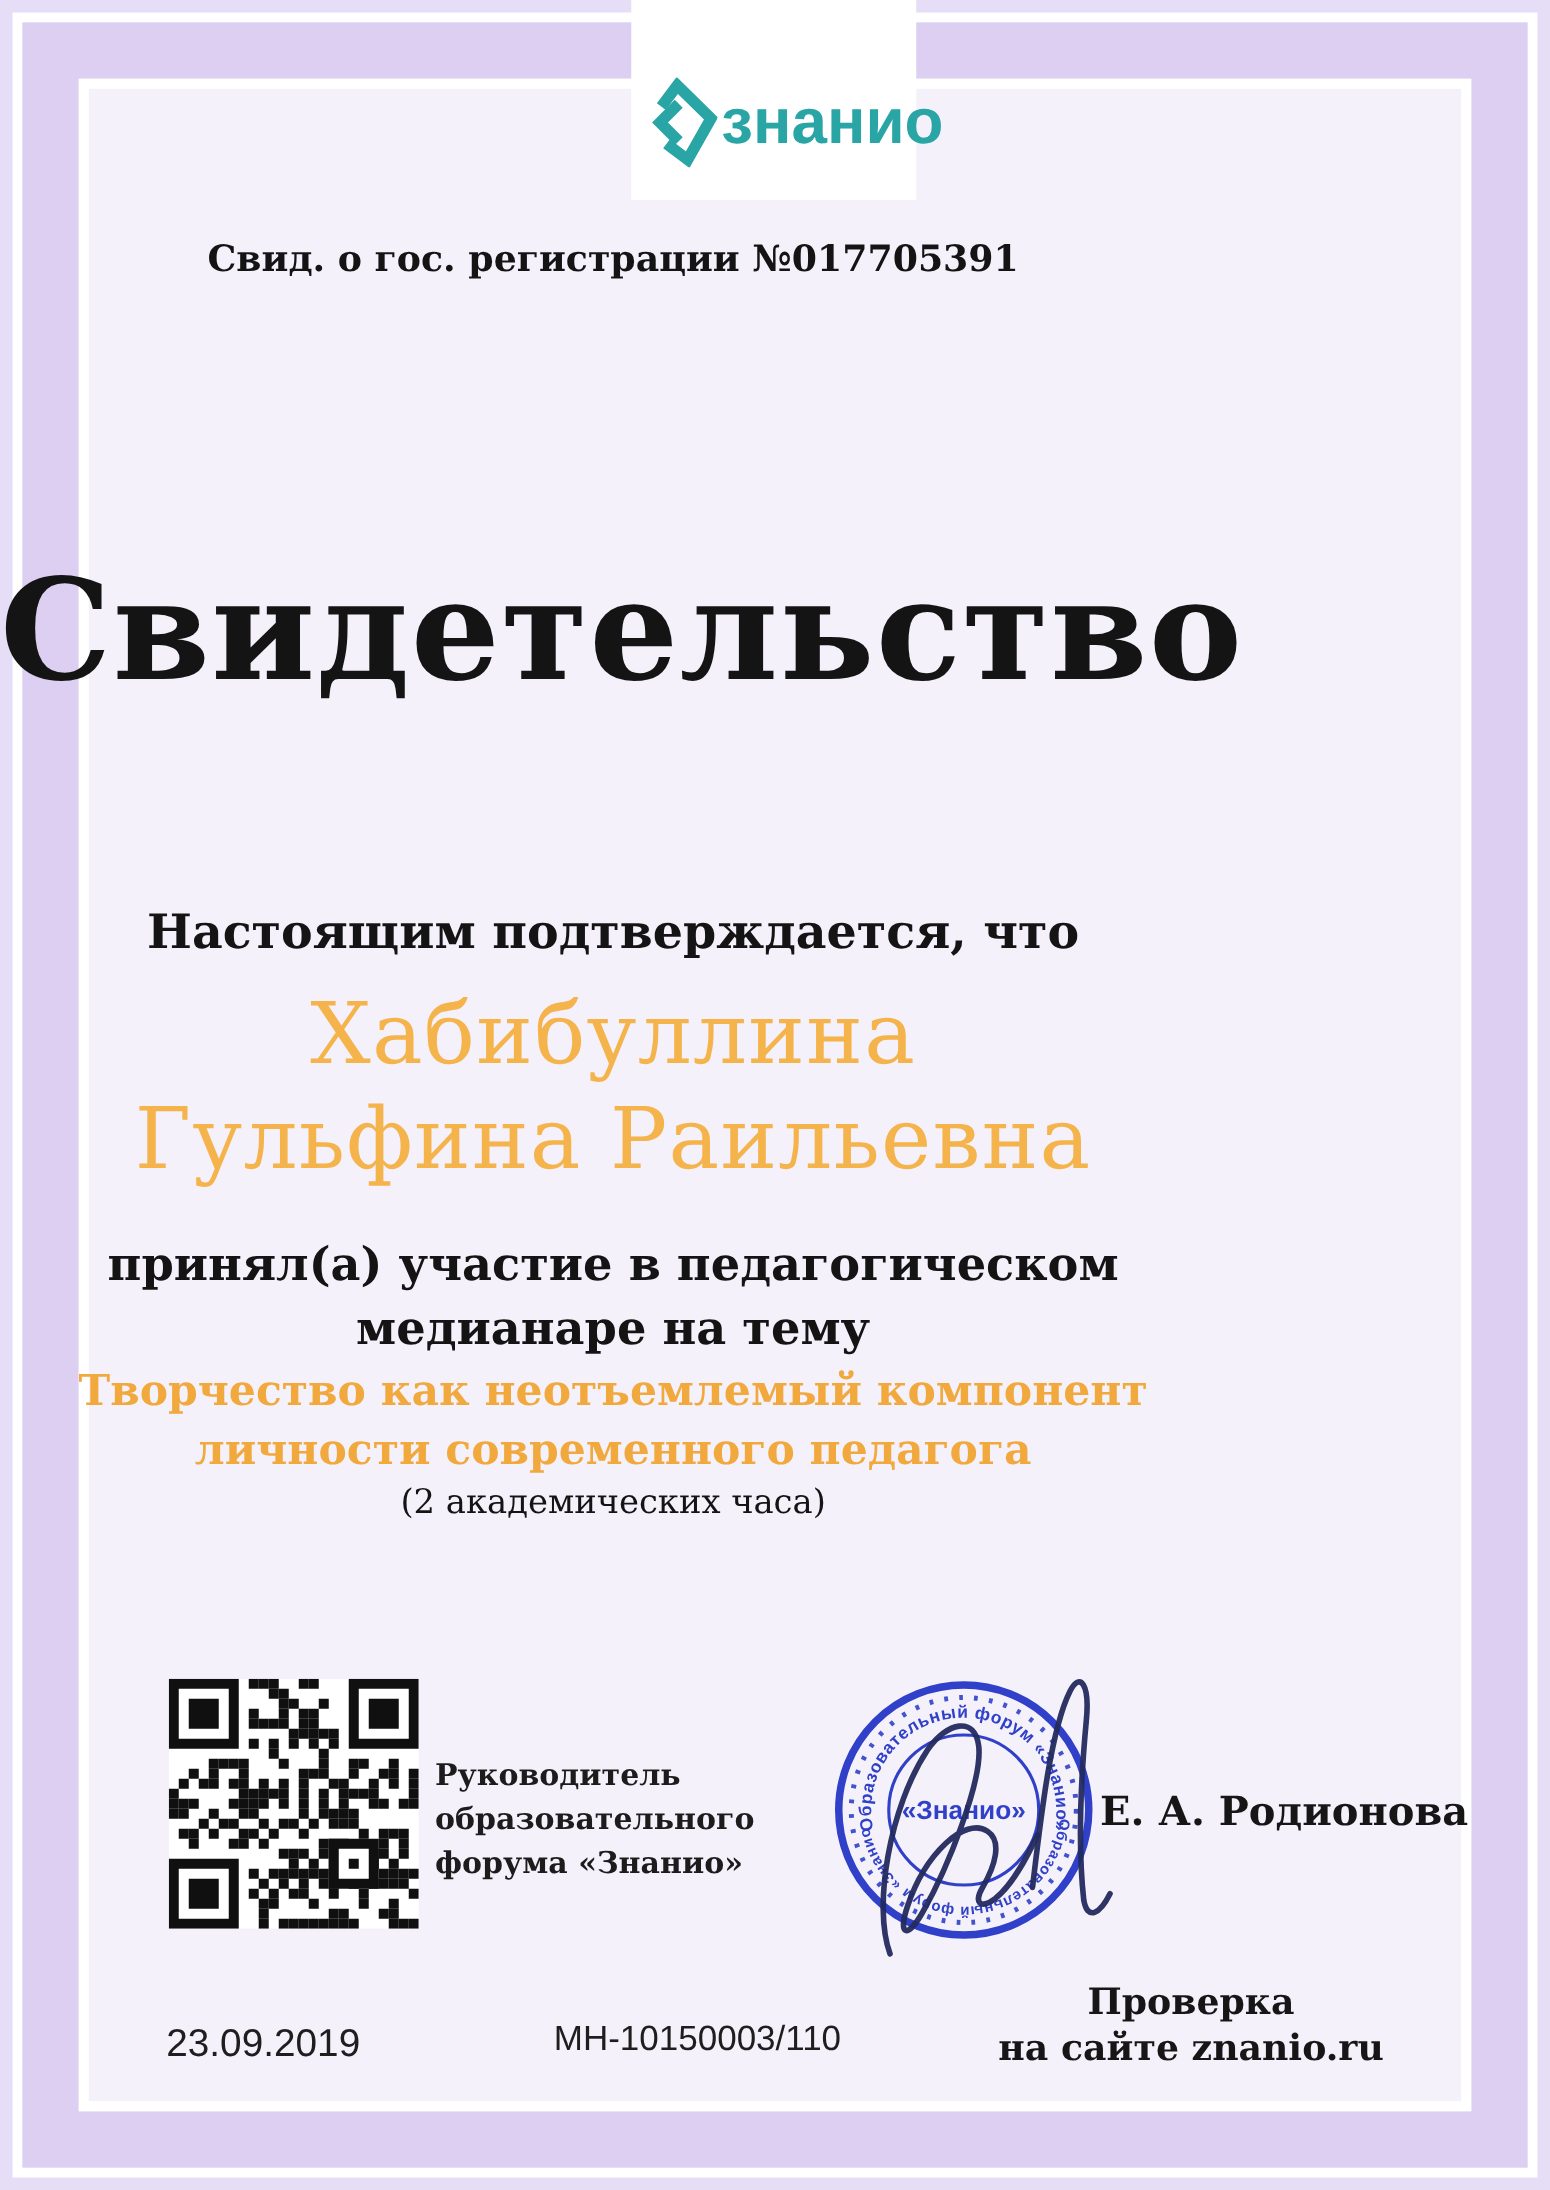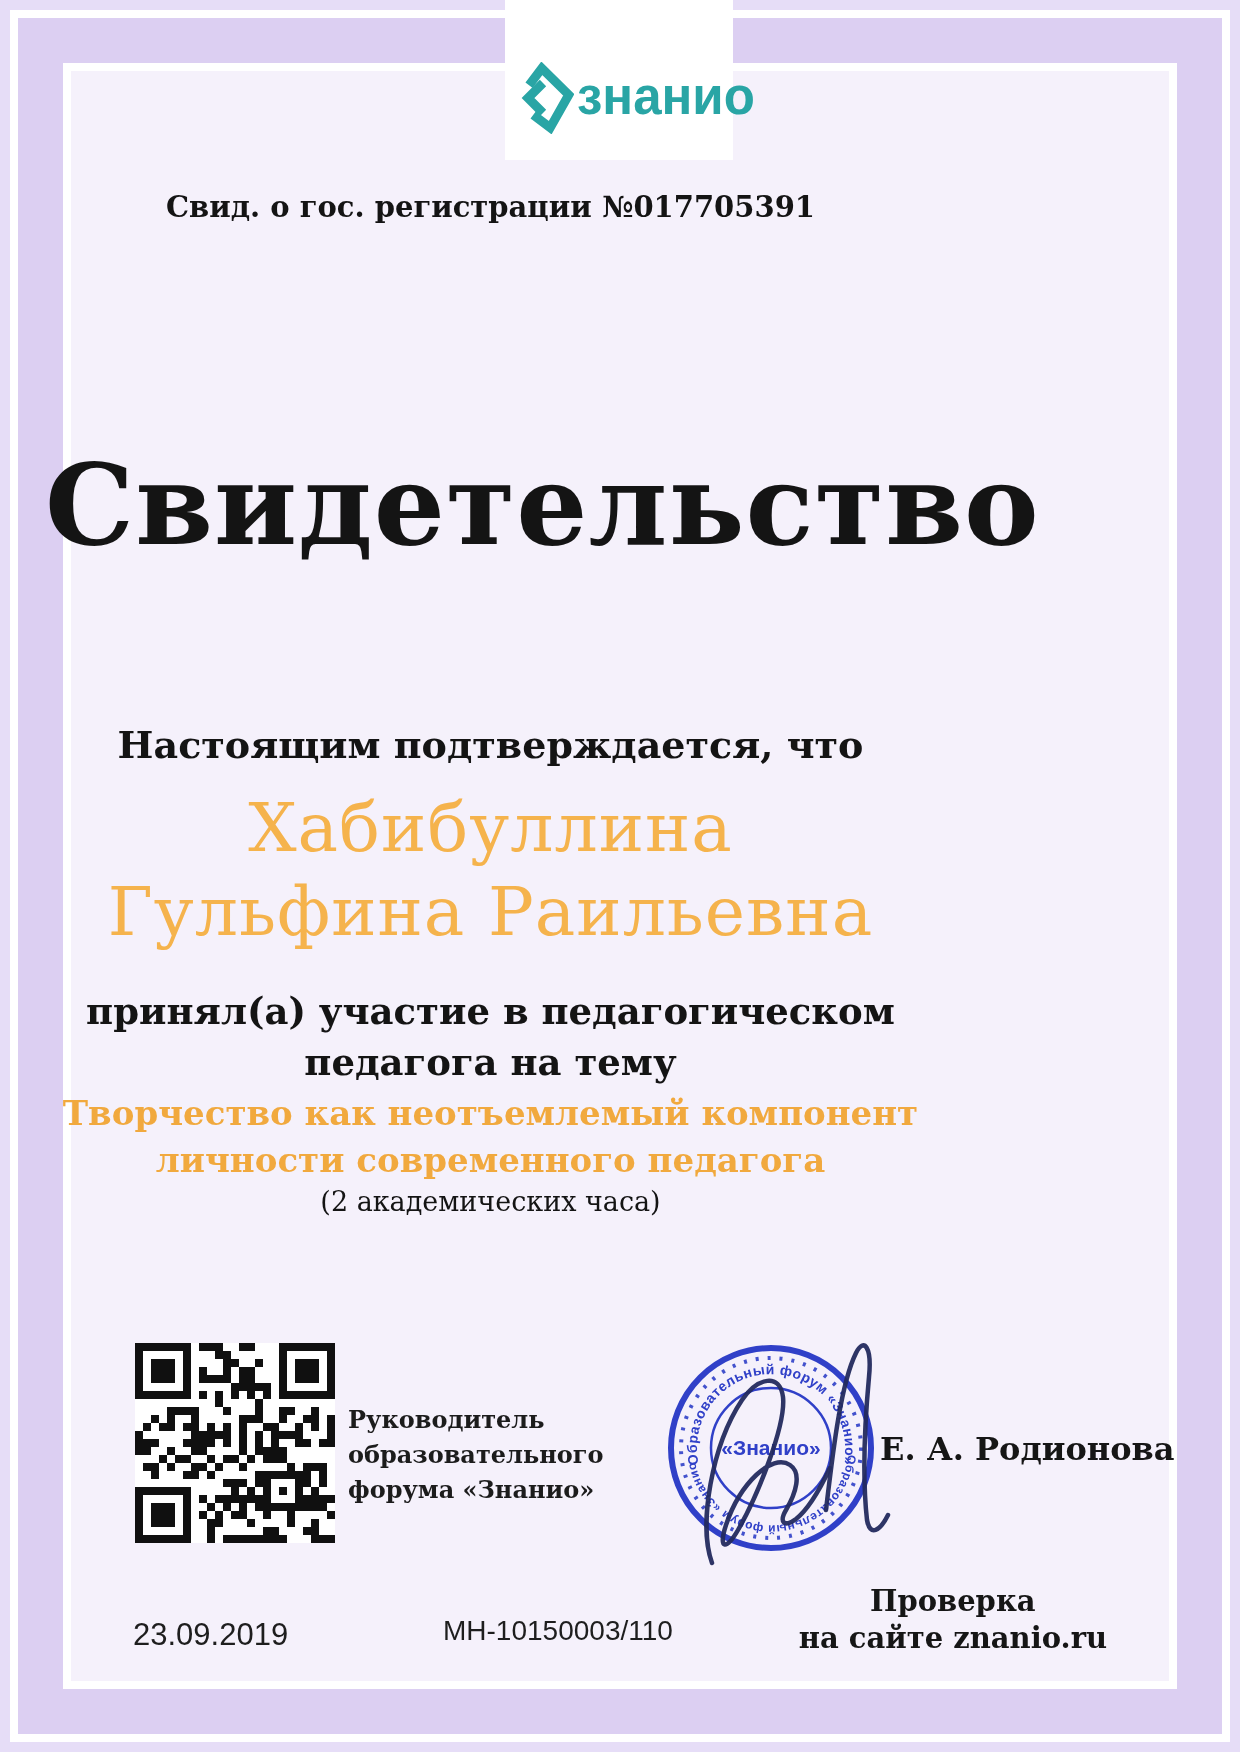--- a/index.html
+++ b/index.html
@@ -20,21 +20,21 @@
 
   .center{position:absolute;left:0;width:981px;text-align:center;color:#141414;}
 
   .logo-box{position:absolute;left:505px;top:0;width:228px;height:160px;background:#ffffff;z-index:6;}
   .logo-icon{position:absolute;left:13px;top:62px;width:56px;height:72px;}
   .logo-icon path{fill:none;stroke:var(--accent_teal,#29a5a5);stroke-width:9;}
   .logo-text{position:absolute;left:72px;top:68px;font-family:"Liberation Sans","DejaVu Sans",sans-serif;
     font-weight:bold;font-size:51px;line-height:58px;color:var(--accent_teal,#29a5a5);letter-spacing:0;}
 
   .reg-line{top:190px;font-size:29px;font-weight:600;}
-  .title{top:446px;font-size:112px;font-weight:700;letter-spacing:1px;line-height:1.05;margin:0;padding-left:45px;}
+  .title{top:446px;font-size:112px;font-weight:700;letter-spacing:1px;line-height:1.05;margin:0;}
   .statement{top:722px;font-size:38px;font-weight:700;}
   .recipient{top:786px;font-size:68px;font-weight:400;line-height:84px;letter-spacing:1px;color:var(--accent_orange,#f5b34c);}
   .participation{top:986px;font-size:37px;font-weight:700;line-height:51px;}
   .topic{top:1090px;font-size:34px;font-weight:700;line-height:47px;color:var(--topic_orange,#f1a93e);}
   .duration{top:1186px;font-size:27px;font-weight:400;}
 
   .qr{position:absolute;left:135px;top:1343px;width:200px;height:200px;}
 
   .role{position:absolute;left:348px;top:1402px;font-size:24px;font-weight:700;line-height:35px;color:#1c1c1c;}
 
@@ -316,21 +316,21 @@
 
   <div class="center statement">Настоящим подтверждается, что</div>
 
   <div class="center recipient">
     <div>Хабибуллина</div>
     <div>Гульфина Раильевна</div>
   </div>
 
   <div class="center participation">
     <div>принял(а) участие в педагогическом</div>
-    <div>педагога на тему</div>
+    <div>медианаре на тему</div>
   </div>
 
   <div class="center topic">
     <div>Творчество как неотъемлемый компонент</div>
     <div>личности современного педагога</div>
   </div>
 
   <div class="center duration">(2 академических часа)</div>
 
   <svg class="qr" id="qr" viewBox="0 0 200 200" xmlns="http://www.w3.org/2000/svg">

